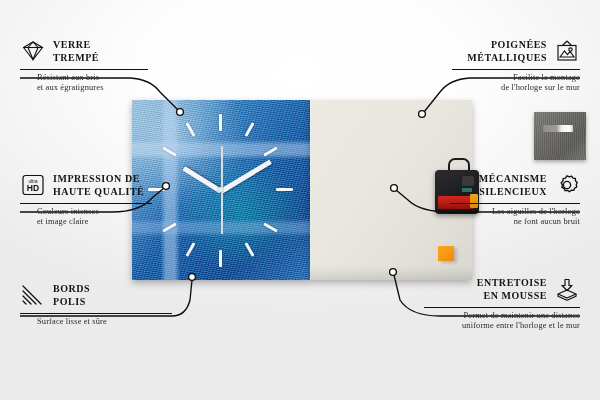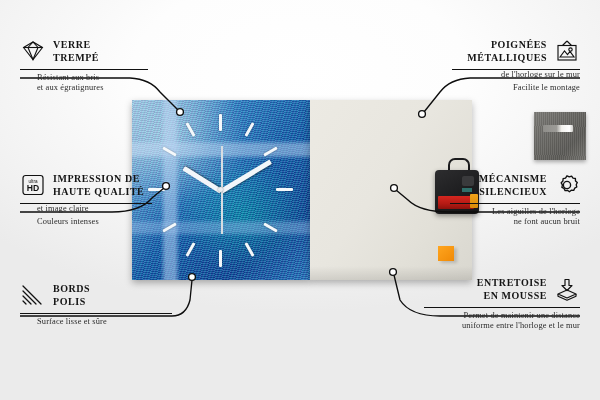--- a/index.html
+++ b/index.html
@@ -220,22 +220,22 @@
           <text x="13" y="10" font-family="Liberation Sans, sans-serif" font-size="4.6" text-anchor="middle" fill="currentColor">ultra</text>
           <text x="13" y="18.4" font-family="Liberation Sans, sans-serif" font-size="8.6" font-weight="bold" text-anchor="middle" fill="currentColor">HD</text>
         </svg>
       </span>
       <div>
         <div class="cal-title">IMPRESSION DE</div>
         <div class="cal-title">HAUTE QUALITÉ</div>
       </div>
     </div>
     <div class="cal-rule" style="width:132px;margin-top:5px;"></div>
+    <div class="cal-sub">Couleurs intenses</div>
     <div class="cal-sub" style="margin-top:0;">et image claire</div>
-    <div class="cal-sub">Couleurs intenses</div>
   </div>
 
   <div class="callout left" style="left:20px;top:282px;width:152px;">
     <div class="cal-head">
       <span class="ic">
         <svg viewBox="0 0 26 24">
             <g stroke="currentColor" stroke-width="1.25" stroke-linecap="round">
           <path d="M3 3 L21 21"></path>
               <path d="M3 8 L16 21"></path>
               <path d="M3 13 L11 21"></path>
@@ -263,22 +263,22 @@
             <g fill="none" stroke="currentColor" stroke-width="1.15">
           <path d="M13 2 L8.5 6.5 M13 2 L17.5 6.5"></path>
           <rect x="4" y="6.5" width="18" height="14.5"></rect>
           <path d="M6 18 L10.5 12 L13.5 15.5 L16 12.5 L20 18 Z"></path>
           <circle cx="16.5" cy="10.5" r="1.7"></circle>
         </g>
           </svg>
       </span>
     </div>
     <div class="cal-rule" style="width:128px;margin-top:5px;margin-left:auto;"></div>
+    <div class="cal-sub">Facilite le montage</div>
     <div class="cal-sub" style="margin-top:0;">de l'horloge sur le mur</div>
-    <div class="cal-sub">Facilite le montage</div>
   </div>
 
   <div class="callout right" style="left:450px;top:172px;width:130px;">
     <div class="cal-head">
       <div>
         <div class="cal-title">MÉCANISME</div>
         <div class="cal-title">SILENCIEUX</div>
       </div>
       <span class="ic">
         <svg viewBox="0 0 26 24">

